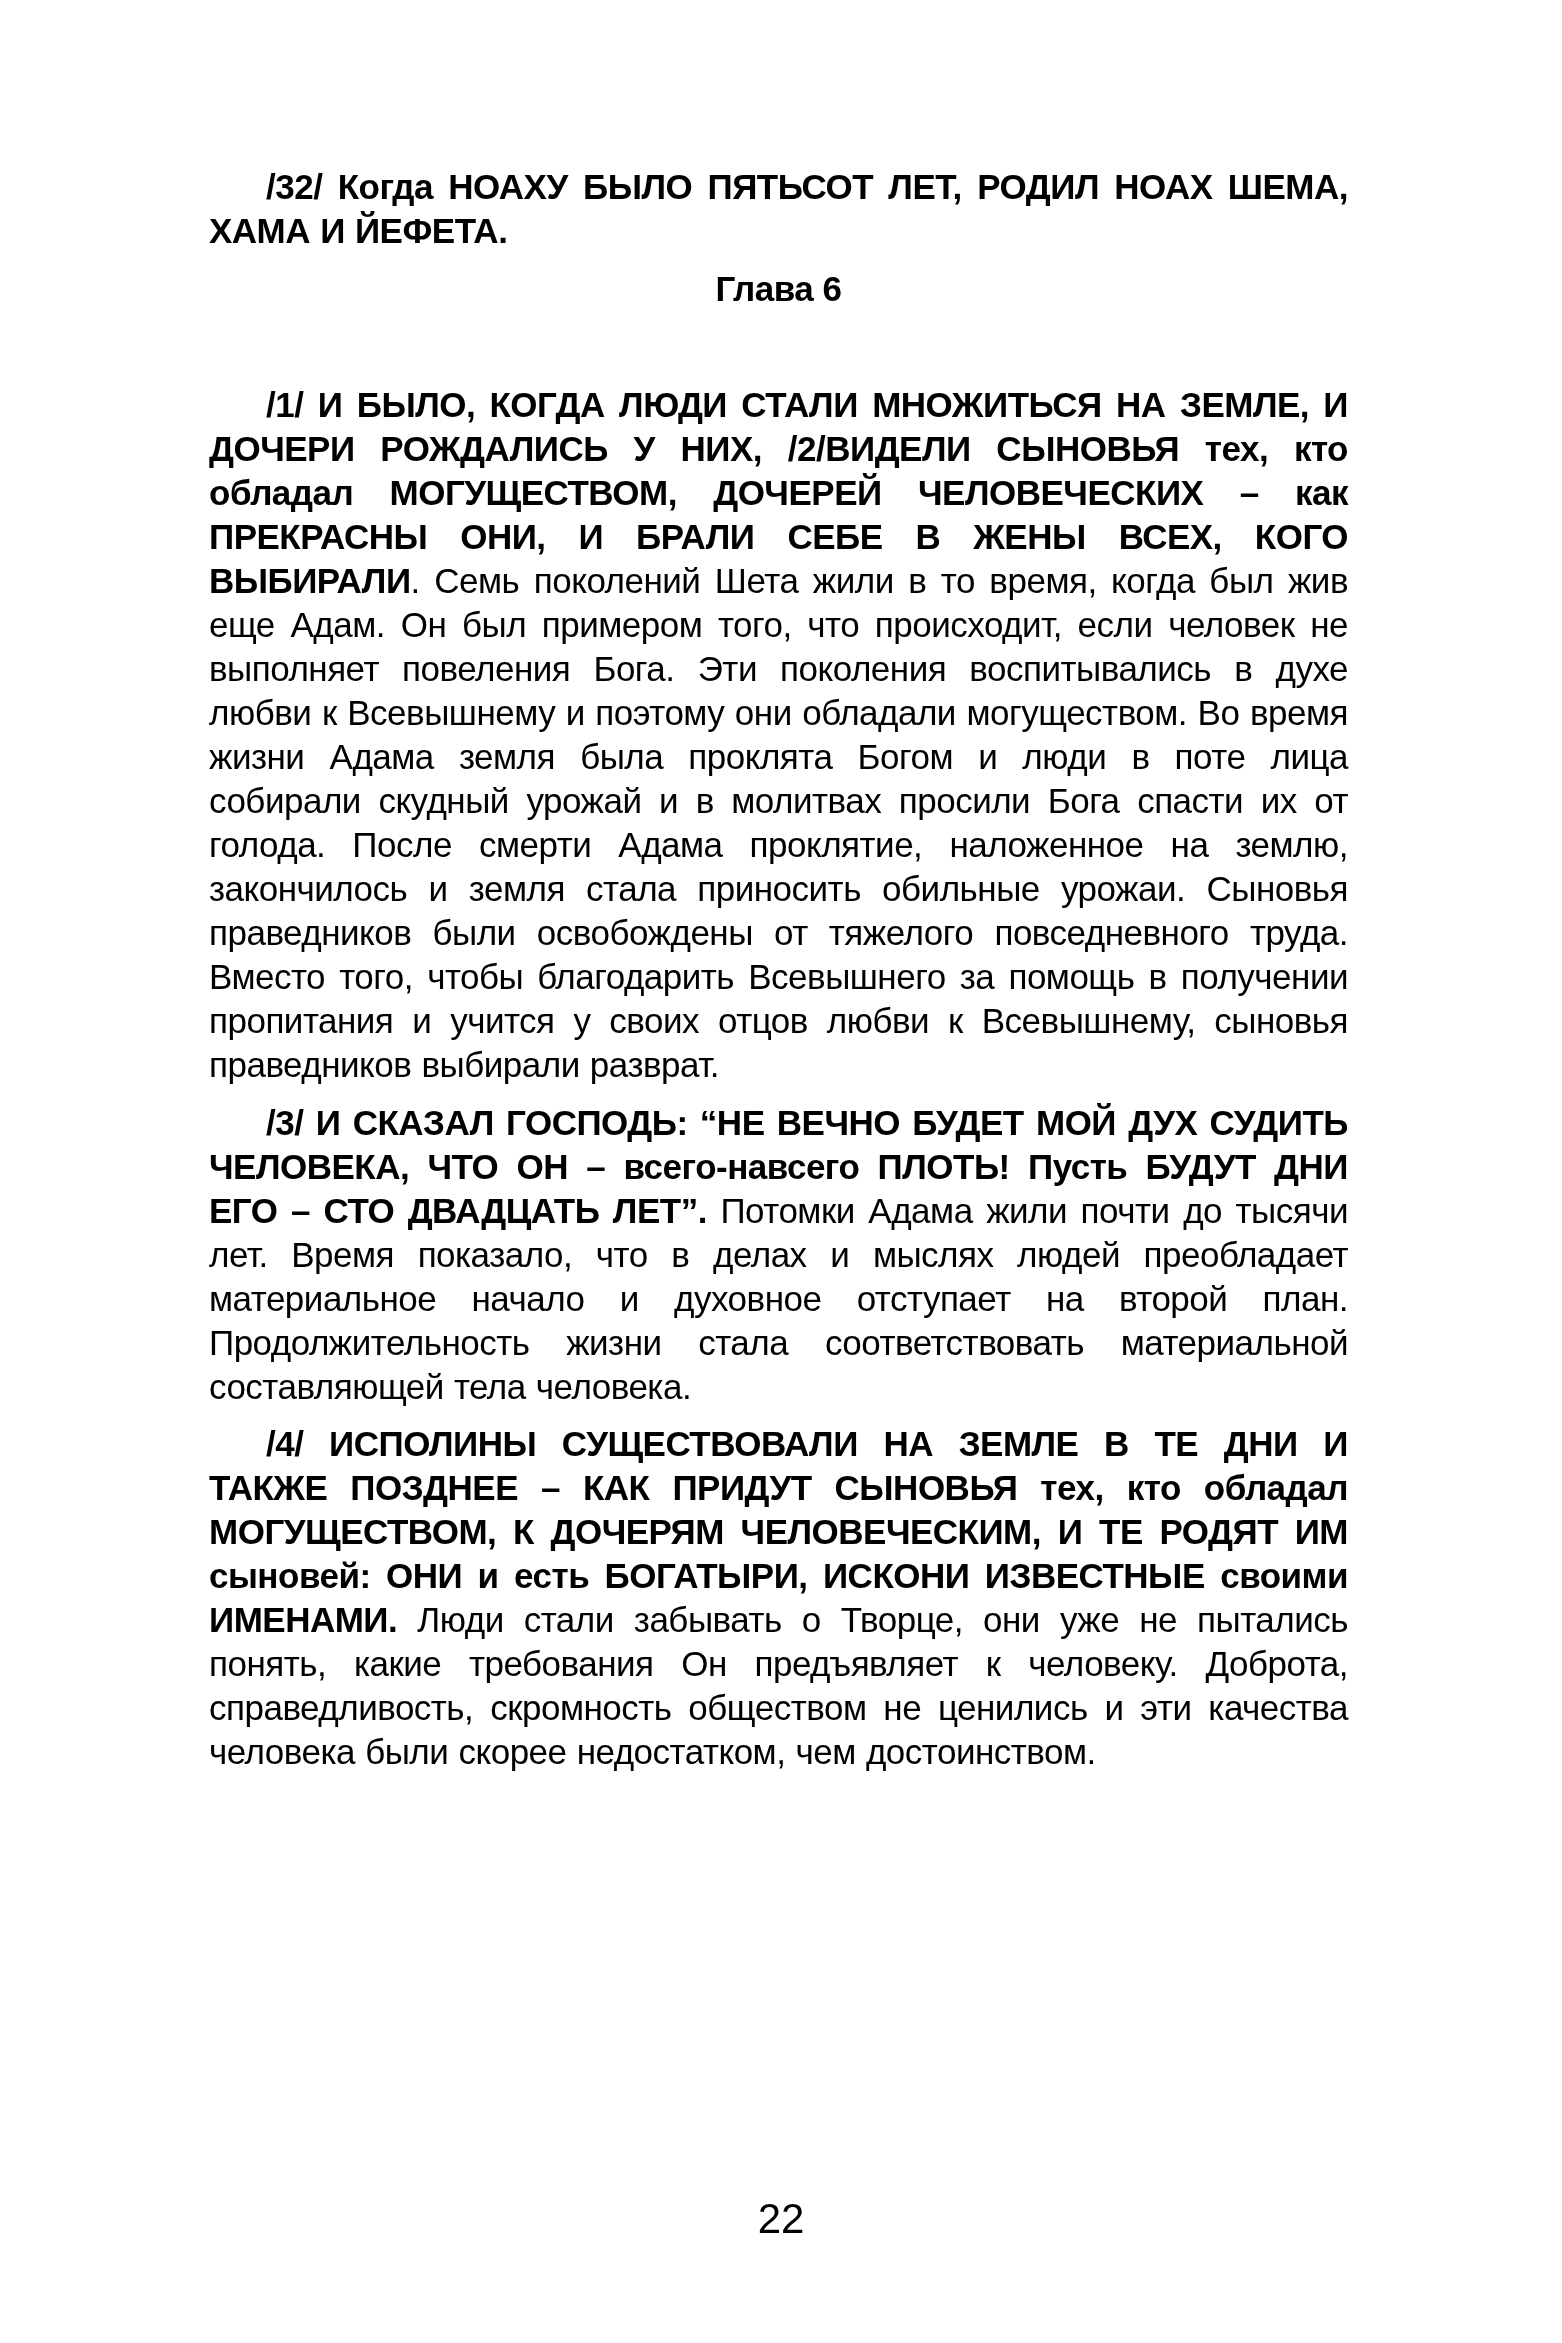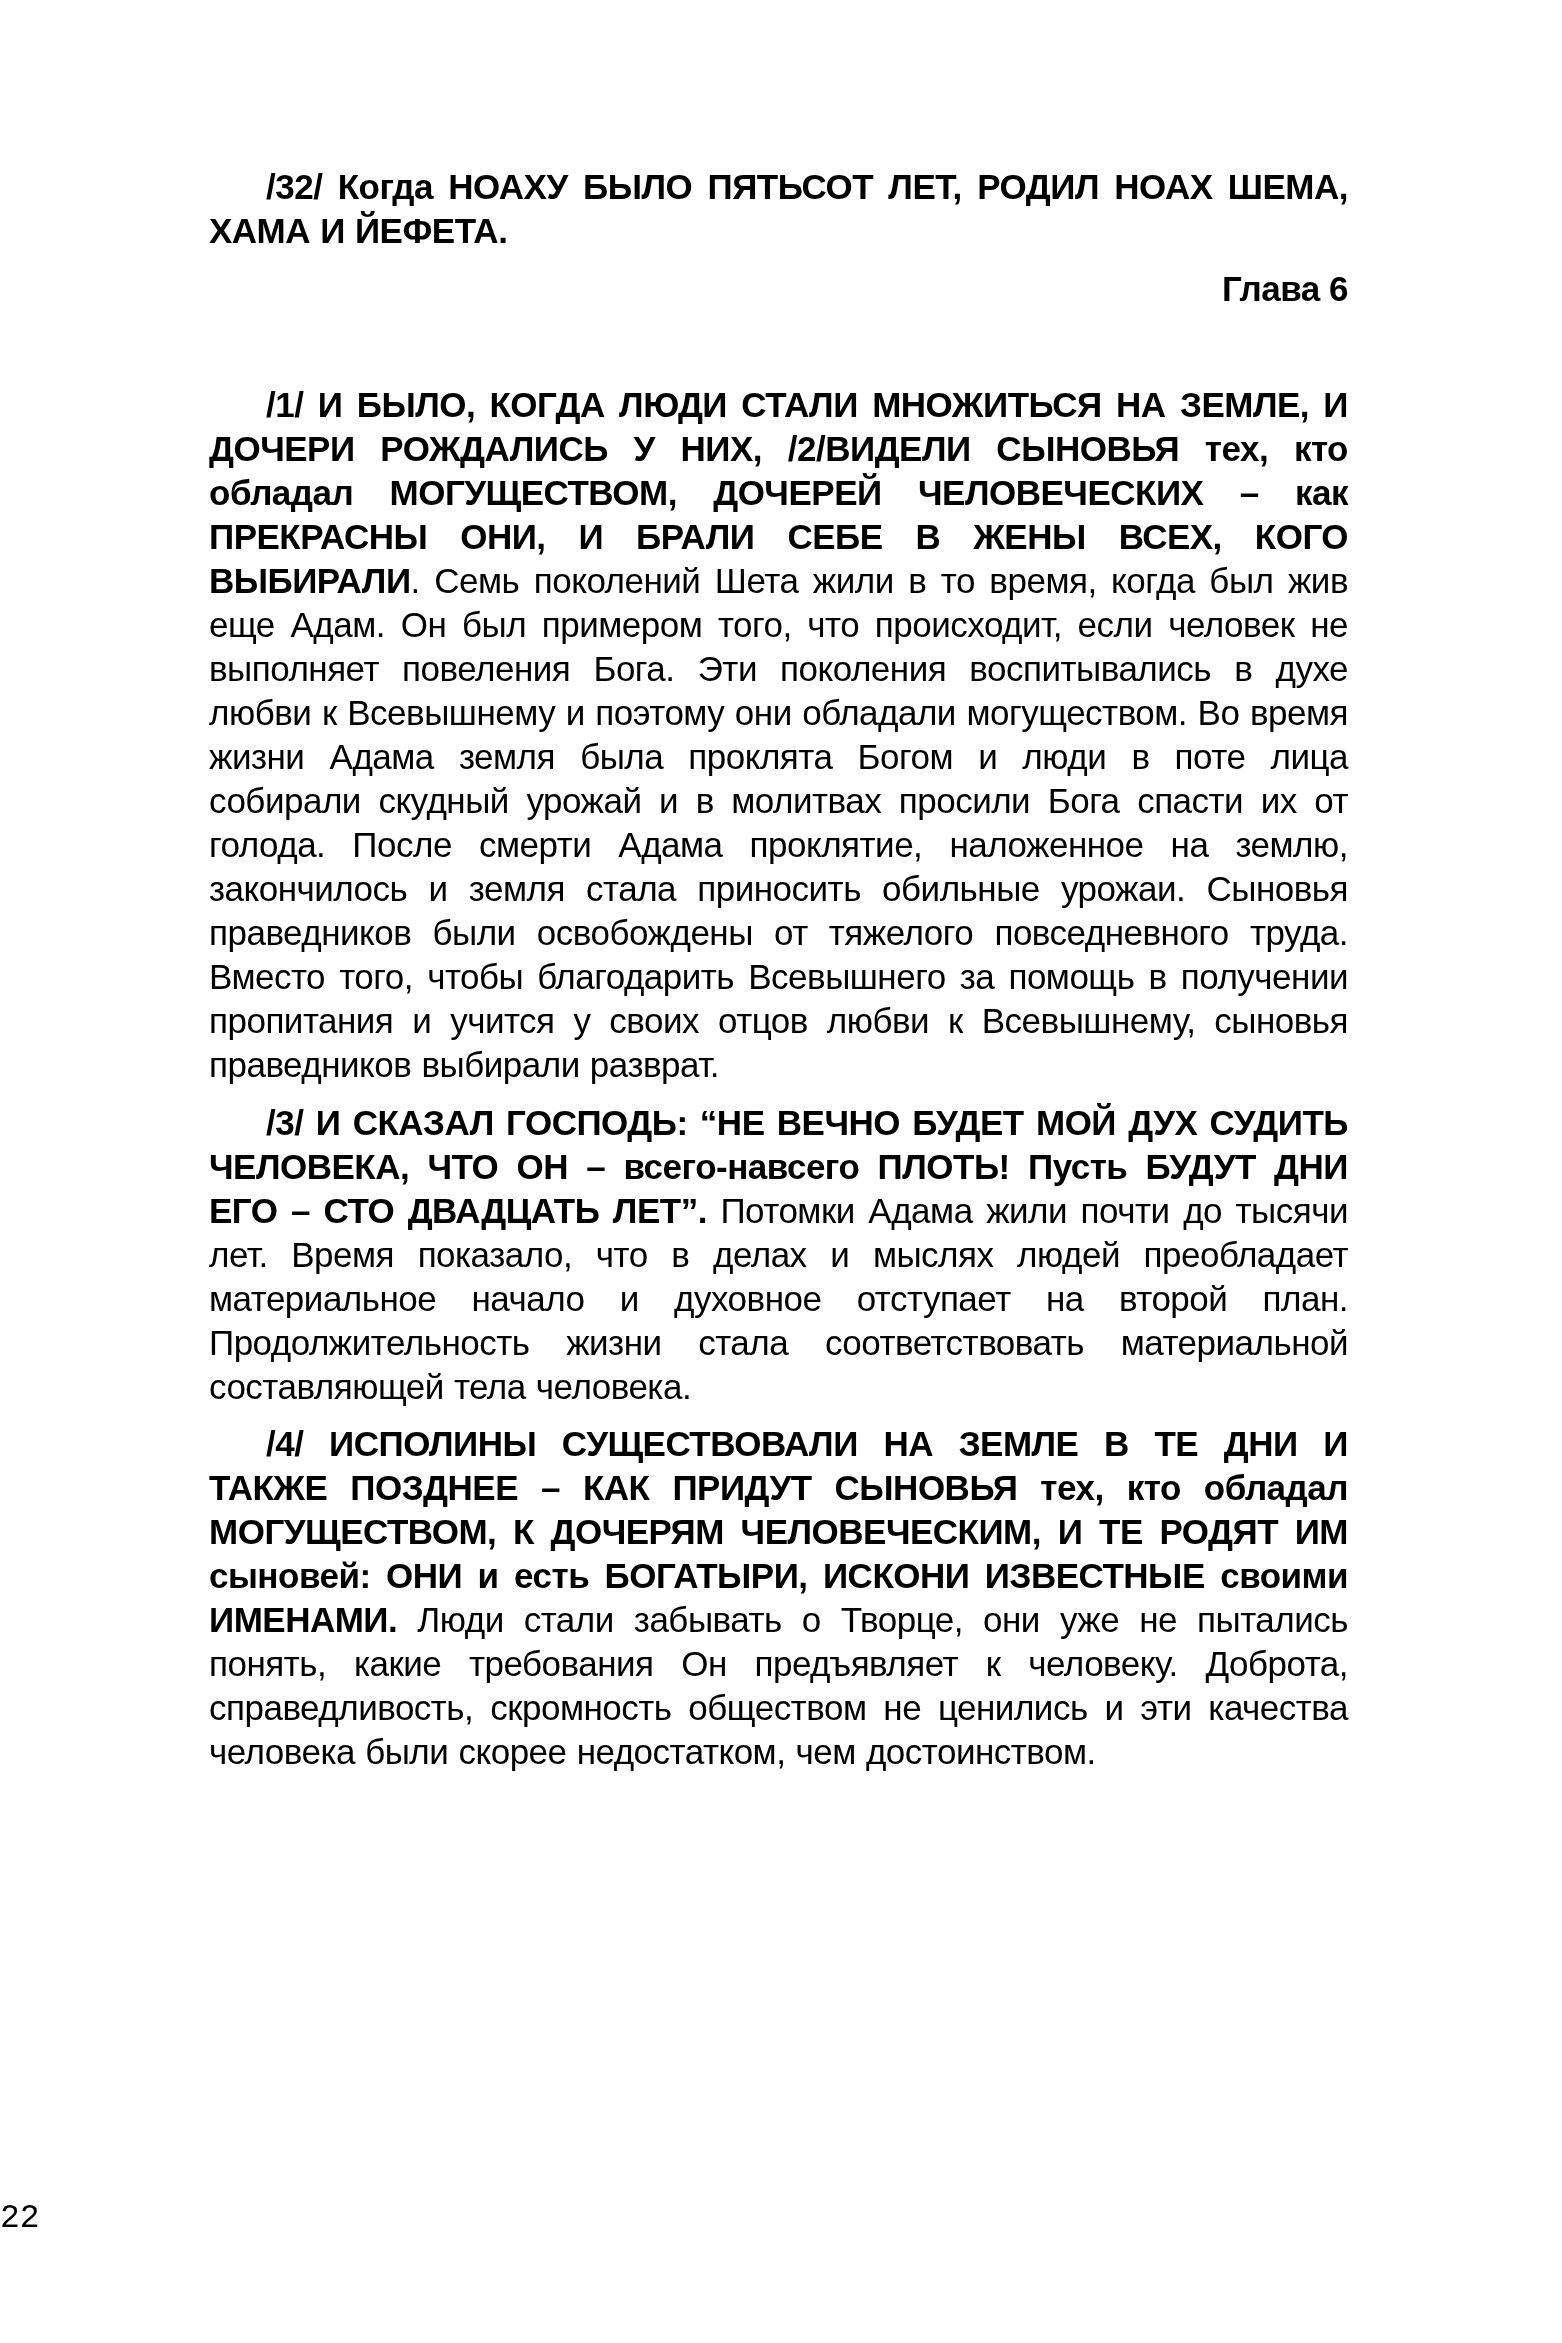--- a/index.html
+++ b/index.html
@@ -33,32 +33,32 @@
   .para.no-indent {
     text-indent: 0;
   }
   .b {
     font-weight: bold;
   }
   .chapter {
     font-size: 35px;
     line-height: 44px;
     font-weight: bold;
-    text-align: right;
+    text-align: center;
     margin: 13.8px 0 72px 0;
     letter-spacing: -0.5px;
   }
   .page-number {
     position: absolute;
     left: 0;
     top: 2199px;
     width: 100%;
-    font-size: 33px;
+    text-align: center;
+    font-size: 42px;
     line-height: 40px;
-    font-family: Liberation Mono, monospace;
   }
 </style>
 </head>
 <body>
 
 <div class="page">
 
   <div class="content">
 
 

